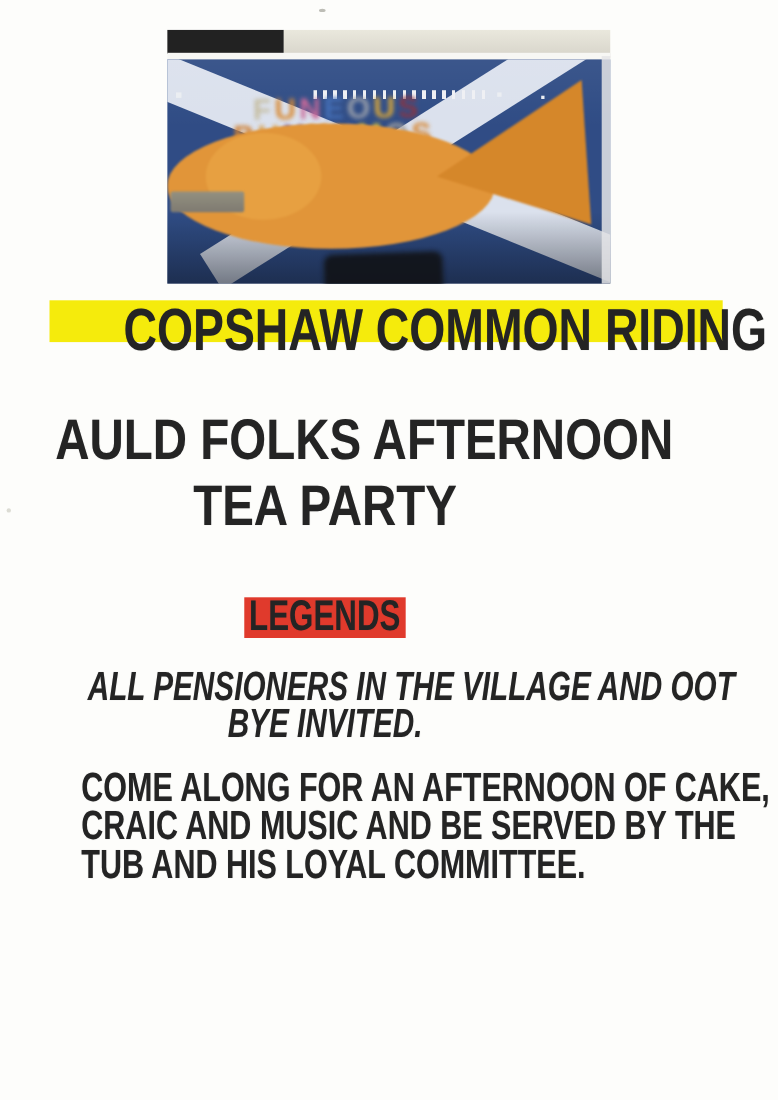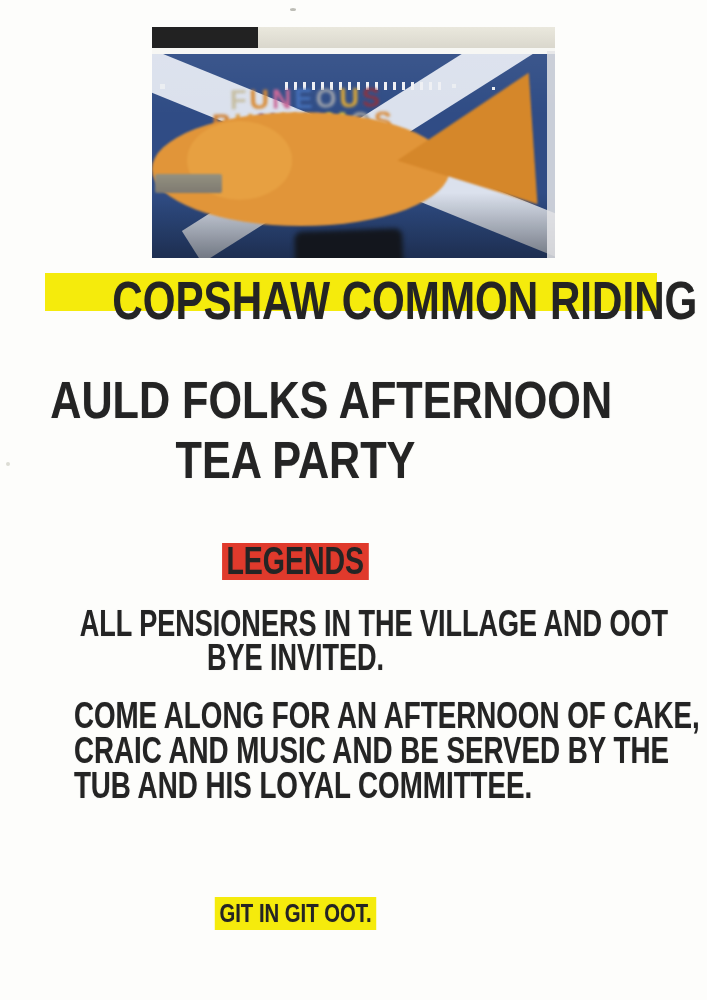--- a/index.html
+++ b/index.html
@@ -43,21 +43,21 @@
 
   
   .cx{transform:scaleX(var(--sx,.78));transform-origin:50% 50%;}
   .band{position:absolute;left:45px;width:612px;text-align:center;}
   .banner-band{top:273px;height:38px;line-height:54px;font-size:54px;}
   .banner-band .cx{display:block;white-space:nowrap;}
   .center-block{position:absolute;left:0;width:591px;text-align:center;}
   .heading-block{top:370px;font-size:52px;line-height:60px;}
   .date-block{top:505px;font-size:39px;line-height:36px;}
   .venue-block{top:543px;font-size:39px;line-height:34px;}
-  .invite-block{top:607px;font-size:37px;line-height:34px;}
+  .invite-block{top:607px;font-size:37px;line-height:34px;font-style:italic;}
   .come-block{top:698px;font-size:37px;line-height:35px;}
   .names-block{top:826px;font-size:28px;line-height:30px;}
   .footer-block{top:897px;font-size:26px;line-height:30px;}
   .hl{display:inline-block;padding:1px 6px 2px 6px;}
   .sup{font-size:55%;position:relative;top:-.45em;}
   .line{display:block;white-space:nowrap;}
   .page-text{text-shadow:0 0 1px rgba(60,60,60,.3);}
   .speck{position:absolute;border-radius:50%;}
 </style>
 </head>
@@ -120,17 +120,14 @@
     <span class="line cx" style="--sx:.73">BYE INVITED.</span>
   </div>
 
   <div class="center-block come-block page-text">
     <span class="line cx" style="--sx:.75">COME ALONG FOR AN AFTERNOON OF CAKE,</span>
     <span class="line cx" style="--sx:.75">CRAIC AND MUSIC AND BE SERVED BY THE</span>
     <span class="line cx" style="--sx:.75">TUB AND HIS LOYAL COMMITTEE.</span>
   </div>
 
 
-  <div class="center-block footer-block page-text">
-    <span class="hl cx" style="--sx: .78; background-color: rgb(245, 235, 12);"><span>GIT IN GIT OOT.</span></span>
-  </div>
 
 </div>
 
 </body></html>

